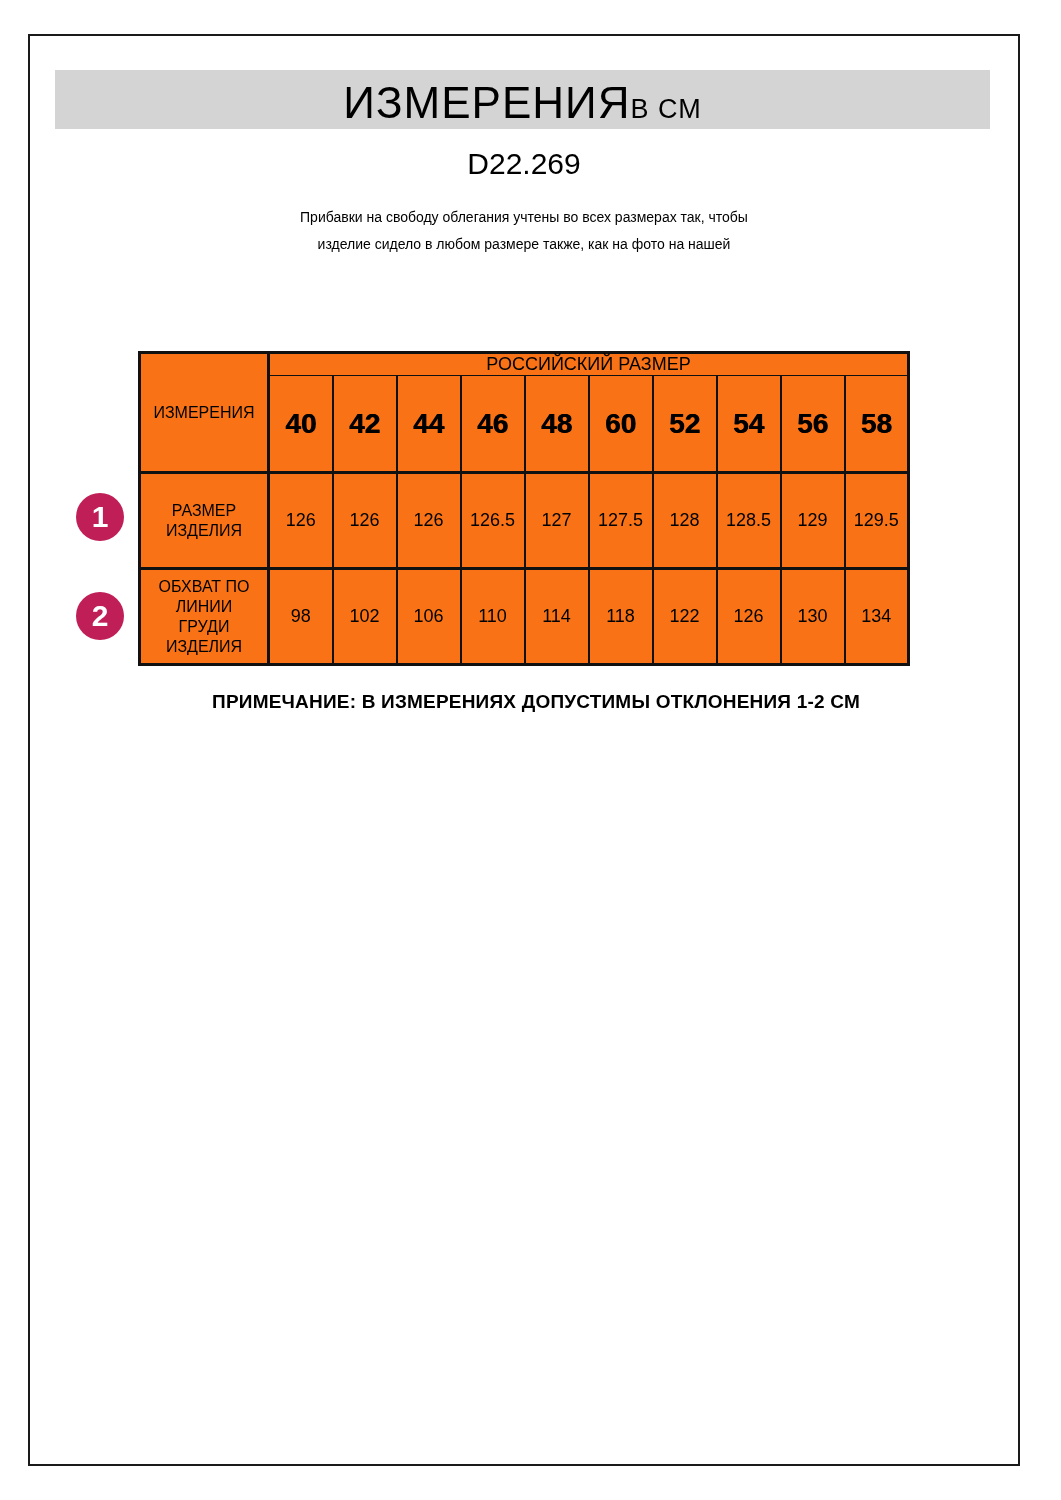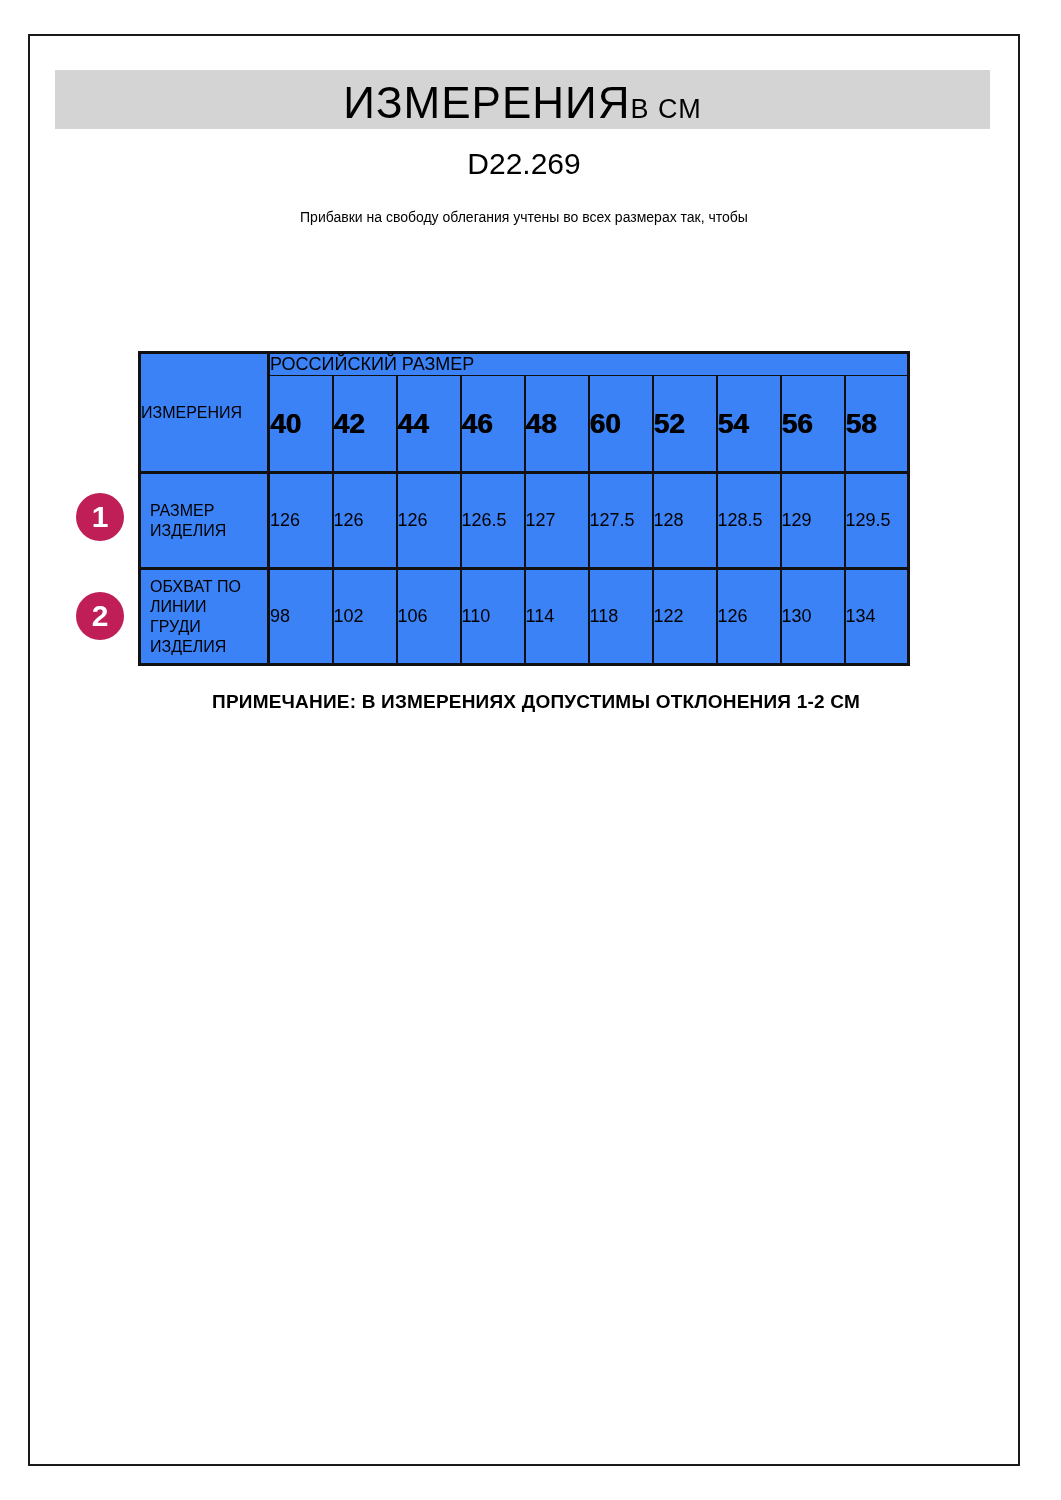--- a/index.html
+++ b/index.html
@@ -67,22 +67,23 @@
   .description span{display:block;}
   .size-table{
     position:absolute;
     left:138px;top:351px;
     border-collapse:collapse;
     table-layout:fixed;
     width:772px;
   }
   .size-table td{
     border:2px solid #111;
+    text-align:center;
     vertical-align:middle;
-    background:#3b82f6;
+    background:#f97316;
   }
   td.corner-cell{
     width:129px;
     font-size:16px;
     border-right:3px solid #111;
     border-left:3px solid #111;
     border-top:3px solid #111;
   }
   td.group-header-cell{
     height:23px;
@@ -142,20 +143,21 @@
 
 <div class="title-bar">
   <span class="title-main">ИЗМЕРЕНИЯ</span>
   <span class="title-unit">В СМ</span>
 </div>
 
 <div class="product-code">D22.269</div>
 
 <div class="description">
   <span>Прибавки на свободу облегания учтены во всех размерах так, чтобы</span>
+  <span>изделие сидело в любом размере также, как на фото на нашей</span>
 </div>
 
 <table class="size-table">
   <colgroup>
     <col style="width:129px">
     <col>
       <col>
       <col>
       <col>
       <col>

